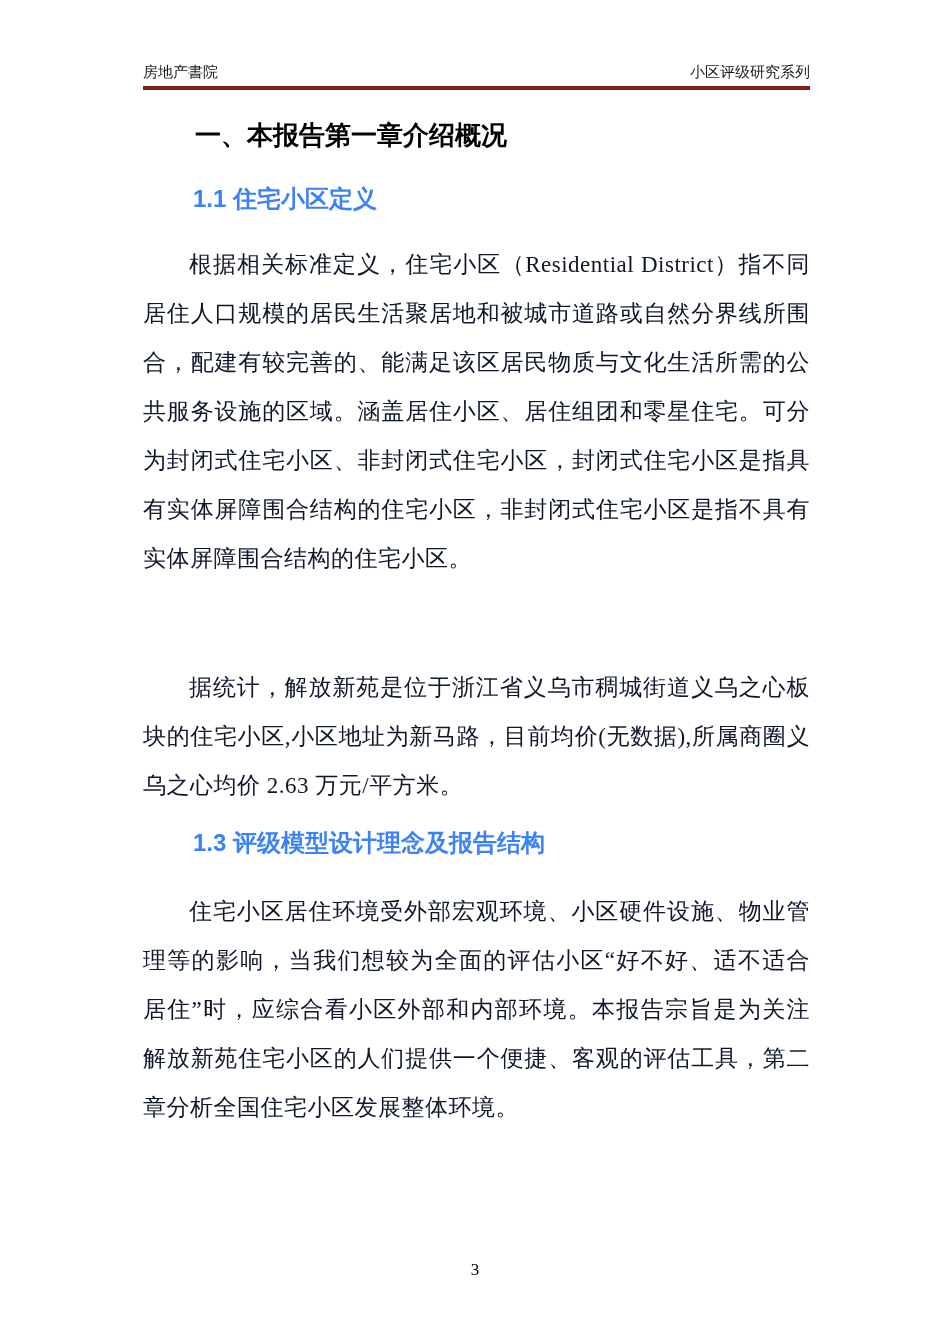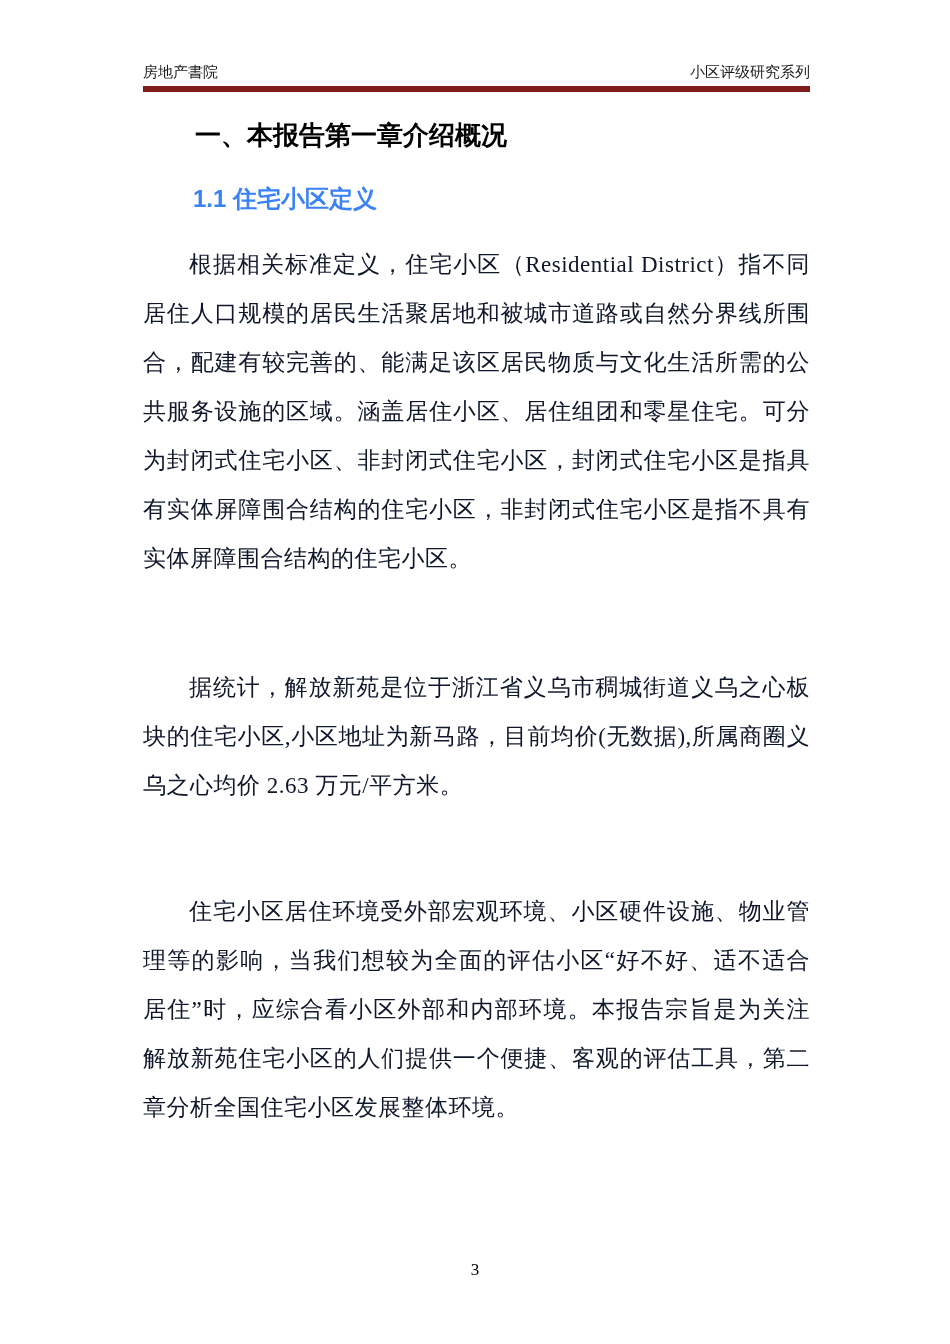--- a/index.html
+++ b/index.html
@@ -19,21 +19,21 @@
     top: 62px;
     width: 667px;
     display: flex;
     justify-content: space-between;
     align-items: flex-end;
     font-family: "Liberation Sans", "DejaVu Sans", sans-serif;
     font-size: 15px;
     line-height: 19px;
     color: #1a1a1a;
     padding-bottom: 5px;
-    border-bottom: 6px solid #7f1d1d;
+    border-bottom: 4px solid #7f1d1d;
   }
   .doc-title {
     position: absolute;
     left: 143px;
     top: 118px;
     width: 680px;
     font-family: "Liberation Sans", "DejaVu Sans", sans-serif;
     font-weight: 700;
     font-size: 26px;
     line-height: 34px;
@@ -93,17 +93,18 @@
     <span>小区评级研究系列</span>
   </div>
 
   <h1 class="doc-title">一、本报告第一章介绍概况</h1>
 
   <h2 class="sec-heading" id="heading-1-1">1.1 住宅小区定义</h2>
   <p class="para" id="para-1">根据相关标准定义，住宅小区（Residential District）指不同居住人口规模的居民生活聚居地和被城市道路或自然分界线所围合，配建有较完善的、能满足该区居民物质与文化生活所需的公共服务设施的区域。涵盖居住小区、居住组团和零星住宅。可分为封闭式住宅小区、非封闭式住宅小区，封闭式住宅小区是指具有实体屏障围合结构的住宅小区，非封闭式住宅小区是指不具有实体屏障围合结构的住宅小区。</p>
 
   <p class="para" id="para-2">据统计，解放新苑是位于浙江省义乌市稠城街道义乌之心板块的住宅小区,小区地址为新马路，目前均价(无数据),所属商圈义乌之心均价 2.63 万元/平方米。</p>
 
+  <h2 class="sec-heading" id="heading-1-3">1.3 评级模型设计理念及报告结构</h2>
   <p class="para" id="para-3">住宅小区居住环境受外部宏观环境、小区硬件设施、物业管理等的影响，当我们想较为全面的评估小区“好不好、适不适合居住”时，应综合看小区外部和内部环境。本报告宗旨是为关注解放新苑住宅小区的人们提供一个便捷、客观的评估工具，第二章分析全国住宅小区发展整体环境。</p>
 
   <div class="page-number">3</div>
 
 </div>
 
 </body></html>

